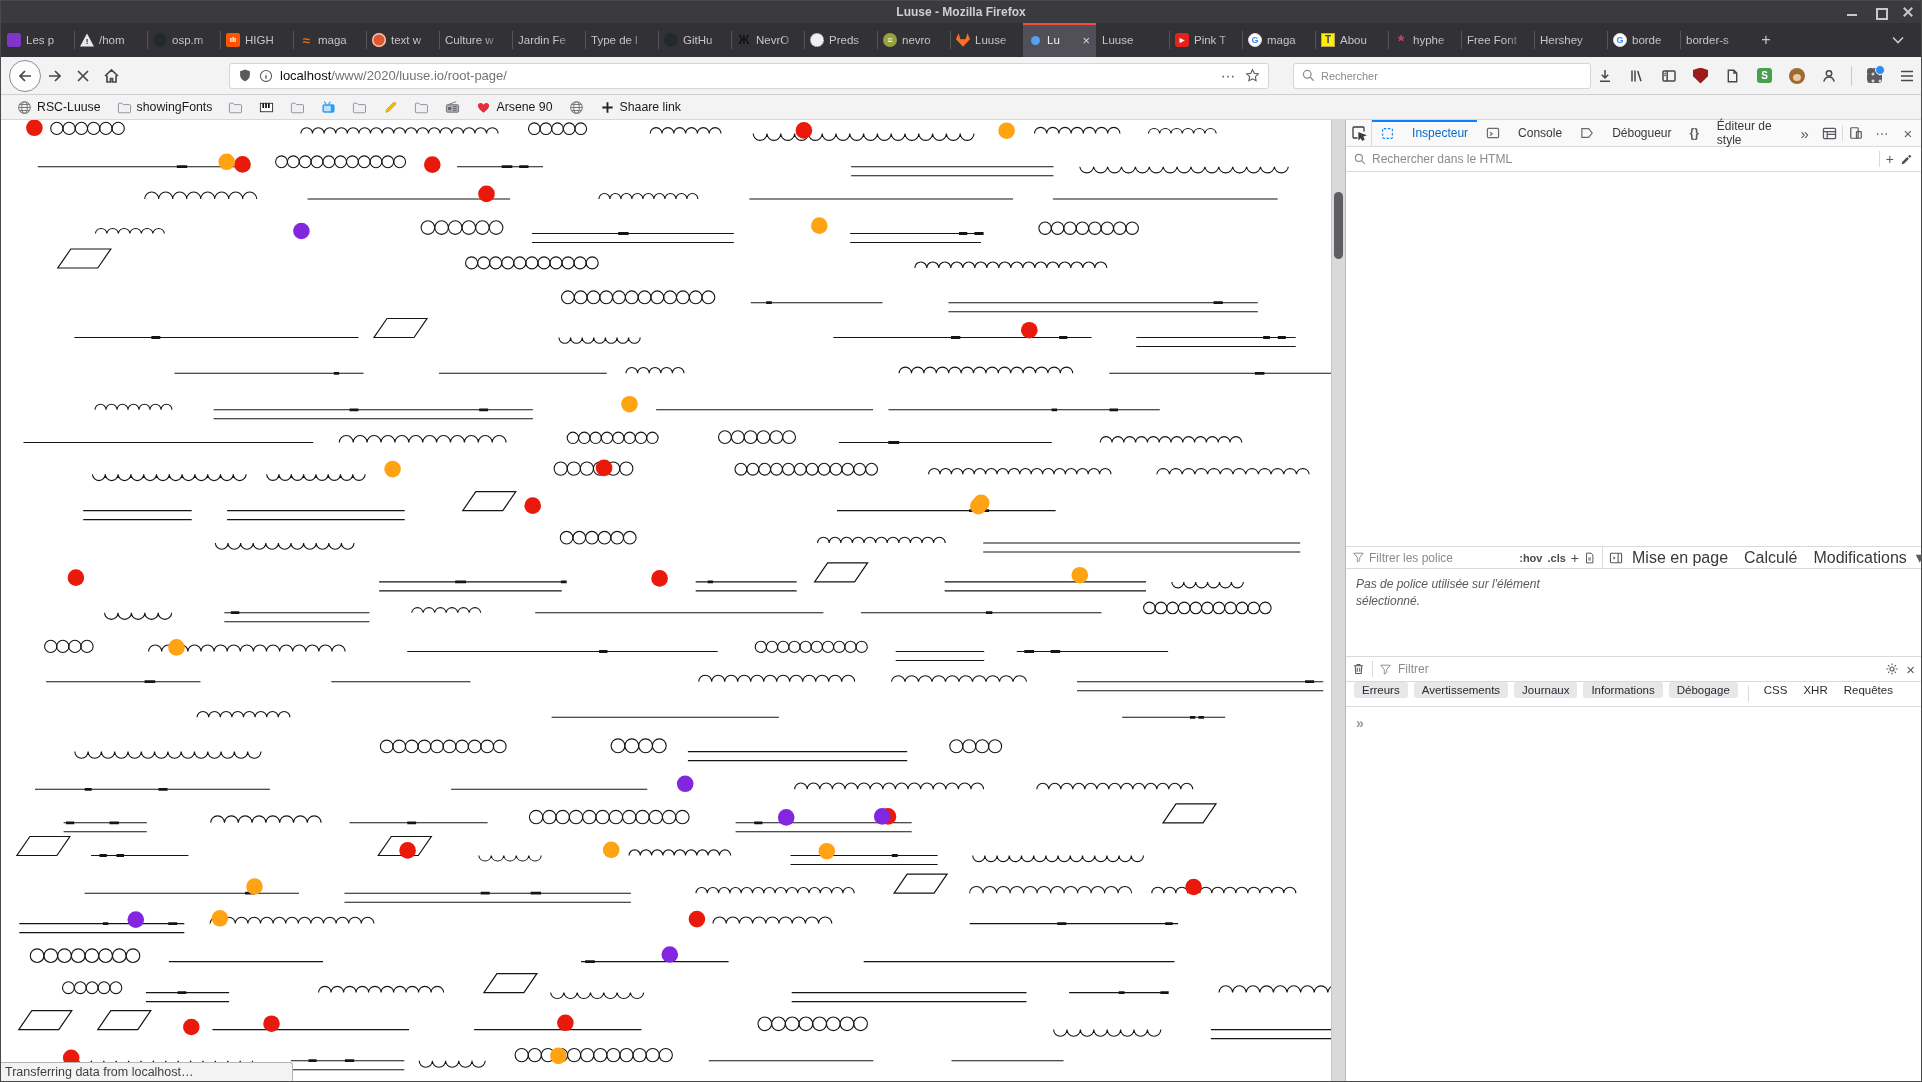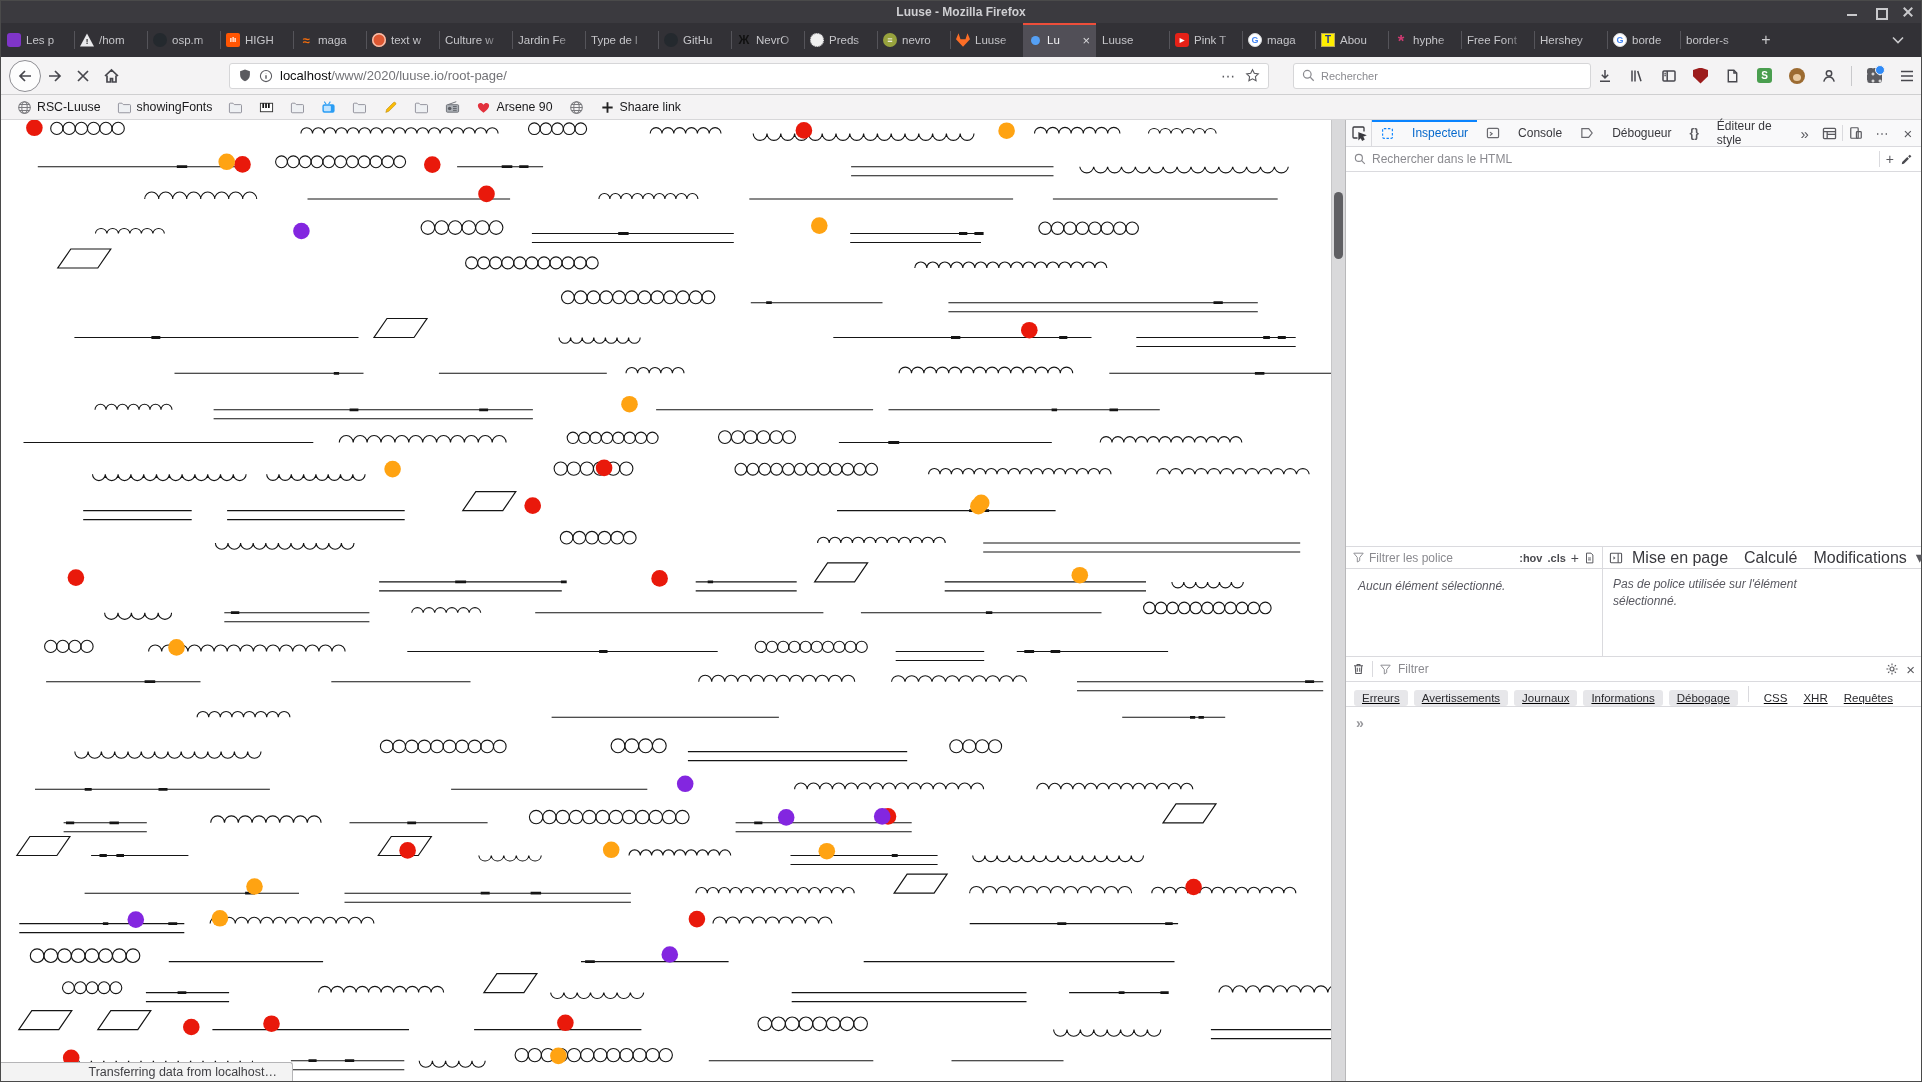--- a/index.html
+++ b/index.html
@@ -75,21 +75,21 @@
   .bm { display:flex; align-items:center; gap:5px; padding:2px 6px; border-radius:2px; cursor:pointer; flex:none; }
   .bm-label { font-size:12.3px; color:#1a1a1c; white-space:nowrap; }
   .bm svg, .bm .bic { width:15px; height:15px; flex:none; }
 
   
   .main { flex:1; display:flex; min-height:0; position:relative; }
   .content { width:1330px; flex:none; background:#fff; position:relative; overflow:hidden; }
   .content svg.art { display:block; }
   .vscroll { width:14px; flex:none; background:#d9d9db; border-left:1px solid #c6c6c8; position:relative; }
   .vthumb { position:absolute; left:2px; right:2px; top:72px; height:67px; background:#5f5f63; border-radius:5px; }
-  .status-tooltip { position:absolute; left:0; bottom:0; height:19px; width:292px; background:#f3f3f3; border:1px solid #b5b5b7; border-left:none; border-bottom:none; border-top-right-radius:3px; display:flex; align-items:center; padding:0 15px; font-size:12.5px; color:#3f3f43; z-index:5;justify-content:flex-end; }
+  .status-tooltip { position:absolute; left:0; bottom:0; height:19px; width:292px; background:#f3f3f3; border:1px solid #b5b5b7; border-left:none; border-bottom:none; border-top-right-radius:3px; display:flex; align-items:center; padding:0 4px; font-size:12.5px; color:#3f3f43; z-index:5; }
 
   
   .devtools { flex:1; border-left:1px solid #b8b8ba; display:flex; flex-direction:column; background:#fff; min-width:0; }
   .dt-toolbar { height:27px; background:#f9f9fa; border-bottom:1px solid #dadade; display:flex; align-items:stretch; flex:none; font-size:12px; color:#38383d; }
   .dt-pick { width:30px; display:flex; align-items:center; justify-content:center; border-right:1px solid #dadade; cursor:pointer; }
   .dt-tab { display:flex; align-items:center; gap:18px; padding:0 9px; position:relative; cursor:pointer; }
   .dt-tab svg { stroke:#6a6a6f; fill:none; stroke-width:1.4; }
   .dt-tab.active { color:#0669cc; }
   .dt-tab.active svg { stroke:#0a84ff; }
   .dt-tab.active::before { content:""; position:absolute; top:0; left:0; right:0; height:2px; background:#0a84ff; }
@@ -109,21 +109,21 @@
   .dts-right { flex:1; display:flex; align-items:center; padding:0 6px; gap:2px; color:#38383d; font-size:16px; }
   .dts-tab { padding:2px 7px; cursor:pointer; white-space:nowrap; }
   .dts-caret { margin-left:auto; color:#5a5a5f; cursor:pointer; }
   .dt-styles-body { height:87px; display:flex; flex:none; font-size:12px; }
   .dtsb-left { width:257px; flex:none; border-right:1px solid #dadade; padding:9px 12px; }
   .dtsb-right { flex:1; padding:7px 10px; }
   .empty-msg { font-style:italic; color:#585860; line-height:1.45; }
   .dt-console-toolbar { height:26px; border-top:1px solid #dadade; border-bottom:1px solid #dadade; display:flex; align-items:center; padding:0 6px; gap:7px; flex:none; background:#fff; }
   .dt-console-toolbar input { flex:1; border:none; outline:none; font-size:12px; font-family:inherit; background:transparent; }
   .dt-console-toolbar input::placeholder { color:#8a8a8f; }
-  .dt-filters { height:25px; border-bottom:1px solid #dadade; display:flex; align-items:flex-end; padding:0 8px; gap:6px; flex:none;text-decoration:underline; }
+  .dt-filters { height:25px; border-bottom:1px solid #dadade; display:flex; align-items:flex-start; padding:0 8px; gap:6px; flex:none; }
   .pill { background:#e7e7ea; border-radius:3px; padding:2px 8px; font-size:11.5px; color:#2a2a2e; cursor:pointer; white-space:nowrap; }
   .plain-filter { font-size:11.5px; color:#2a2a2e; padding:2px 5px; cursor:pointer; }
   .dt-console-out { flex:1; position:relative; background:#fff; }
   .dt-prompt { position:absolute; left:10px; top:8px; color:#9a9a9e; font-size:14px; font-weight:bold; letter-spacing:-1px; }
   .dticon { cursor:pointer; display:flex; align-items:center; }
   .dticon svg { stroke:#5a5a5f; fill:none; stroke-width:1.3; }
 </style>
 </head>
 <body>
 
@@ -754,23 +754,20 @@
               </svg>
           </span>
           <span class="dts-tab">Mise en page</span>
           <span class="dts-tab">Calculé</span>
           <span class="dts-tab">Modifications</span>
           <span class="dts-caret">▾</span>
         </div>
       </div>
 
       <div class="dt-styles-body">
-        <div class="dtsb-left">
-          <span class="empty-msg">Aucun élément sélectionné.</span>
-        </div>
         <div class="dtsb-right">
           <span class="empty-msg" style="display:block;max-width:250px">Pas de police utilisée sur l'élément sélectionné.</span>
         </div>
       </div>
 
       <div class="dt-console-toolbar">
         <span class="dticon">
           <svg width="13" height="14" viewBox="0 0 16 16">
               <path d="M2.5 4h11M6.3 4V2.5h3.4V4M4 4.2l.6 9.3h6.8l.6-9.3M6.5 6.5v4.8M9.5 6.5v4.8"></path>
             </svg>

